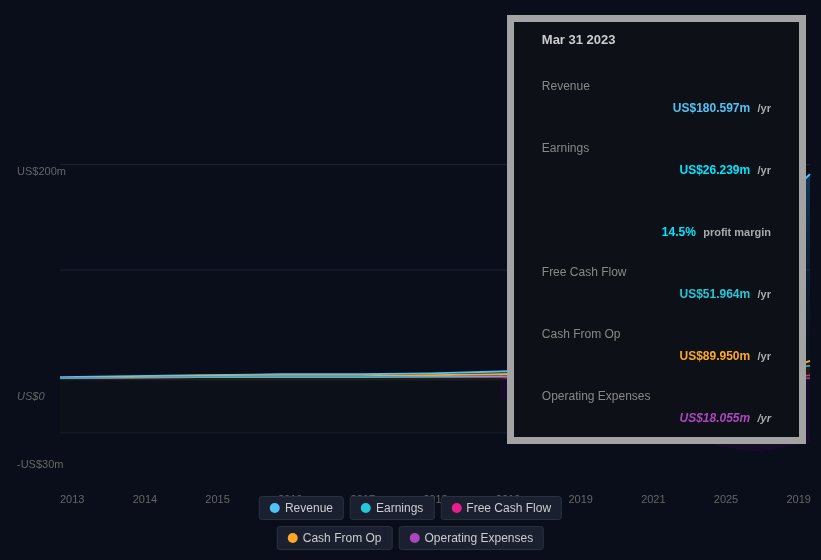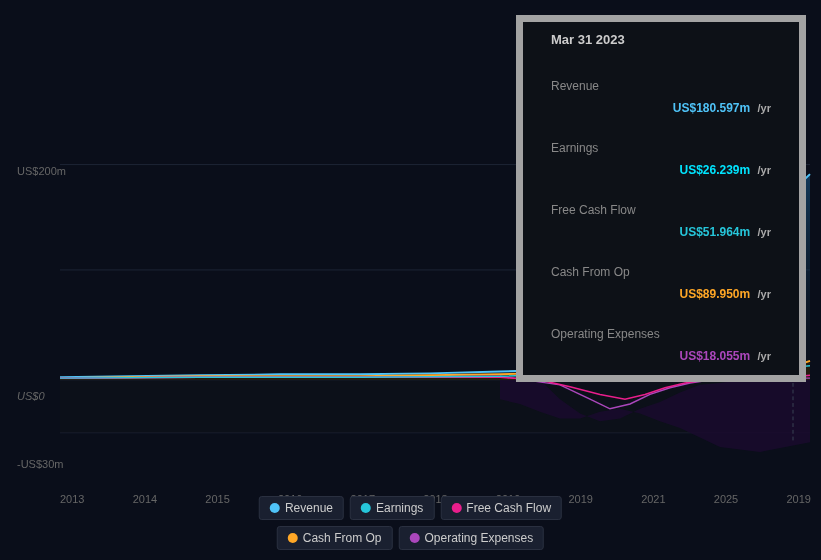--- a/index.html
+++ b/index.html
@@ -60,21 +60,21 @@
     .tooltip-sub {
       color: #aaa;
       font-size: 11px;
       margin-left: 4px;
     }
 
     .color-blue { color: #4fc3f7; }
     .color-teal { color: #26c6da; }
     .color-cyan { color: #00e5ff; }
     .color-orange { color: #ffa726; }
-    .color-purple { color: #ab47bc; }
+    .color-purple { color: #ab47bc; font-style: italic; }
 
     
     .y-label {
       position: absolute;
       left: 17px;
       color: #666;
       font-size: 11px;
     }
 
     .x-label {
@@ -139,20 +139,24 @@
   <div class="tooltip-box">
     <div class="tooltip-date">Mar 31 2023</div>
 
     <div class="tooltip-row">
       <span class="tooltip-label">Revenue</span>
       <span class="tooltip-value color-blue">US$180.597m <span class="tooltip-sub">/yr</span></span>
     </div>
     <div class="tooltip-row">
       <span class="tooltip-label">Earnings</span>
       <span class="tooltip-value color-cyan">US$26.239m <span class="tooltip-sub">/yr</span></span>
+    </div>
+    <div class="tooltip-row">
+      <span class="tooltip-label"></span>
+      <span class="tooltip-value color-cyan">14.5% <span class="tooltip-sub">profit margin</span></span>
     </div>
     <div class="tooltip-row">
       <span class="tooltip-label">Free Cash Flow</span>
       <span class="tooltip-value color-teal">US$51.964m <span class="tooltip-sub">/yr</span></span>
     </div>
     <div class="tooltip-row">
       <span class="tooltip-label">Cash From Op</span>
       <span class="tooltip-value color-orange">US$89.950m <span class="tooltip-sub">/yr</span></span>
     </div>
     <div class="tooltip-row">

